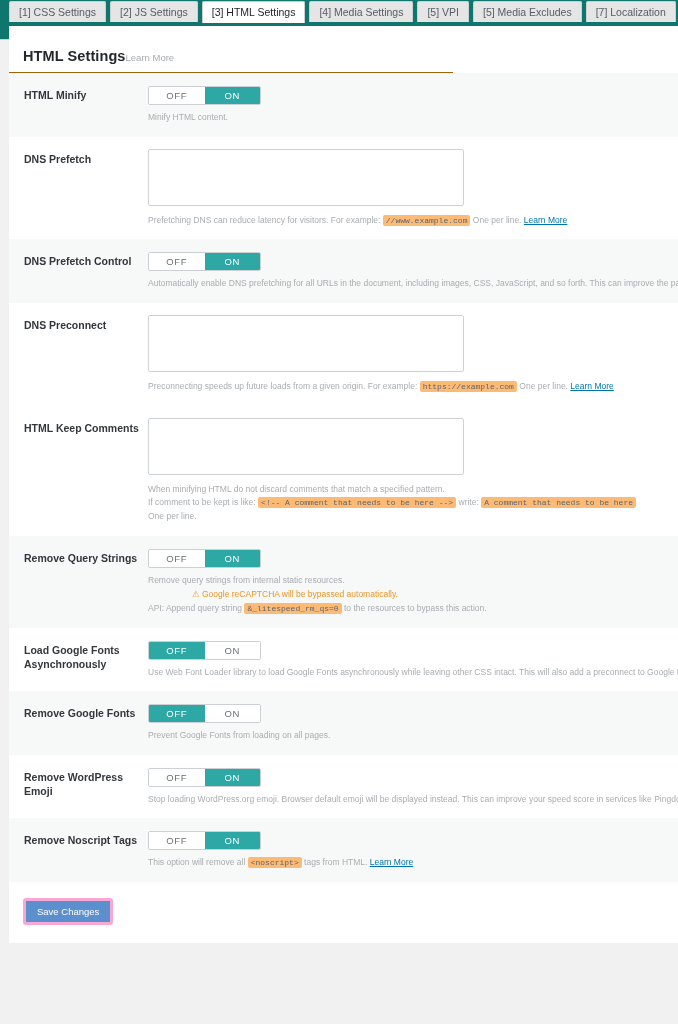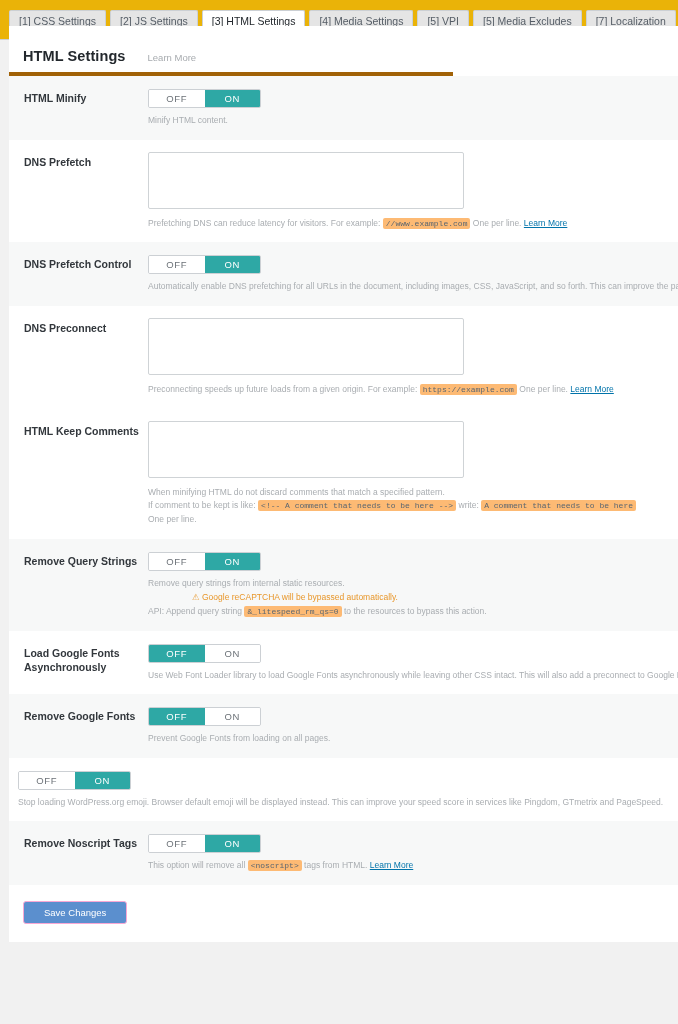--- a/index.html
+++ b/index.html
@@ -13,23 +13,23 @@
   .page {
     width: 678px; height: 1024px;
     position: relative;
     background: #f1f1f1;
   }
 
   
   .tabbar {
     position: absolute; top: 0; left: 0;
     width: 678px; height: 40px;
-    background: #eab308;
+    background: #0f766e;
     border-bottom: 1px solid #ccd0d4;
-    display: flex; align-items: center;
+    display: flex; align-items: flex-start;
     padding-left: 9px;
     overflow: hidden;
     white-space: nowrap;
   }
   .tab {
     display: inline-flex; align-items: center;
     height: 21px;
     padding: 0 9px;
     margin-right: 4px;
     font-size: 10.5px;
@@ -54,22 +54,21 @@
   
   .content-shell {
     position: absolute;
     top: 26px; left: 9px;
     width: 669px;
     background: #ffffff;
   }
   .page-head {
     padding: 22px 0 0 14px;
     display: flex; align-items: baseline;
-    gap: 22px;
-    border-bottom: 4px solid #a16207;
+    border-bottom: 1px solid #a16207;
     padding-bottom: 8px;
     margin-right: 0;
     width: 444px;
   }
   .page-title {
     font-size: 14.5px;
     font-weight: bold;
     color: #23282d;
     letter-spacing: .1px;
   }
@@ -176,24 +175,24 @@
   }
 
   
   .save-area {
     background: #ffffff;
     padding: 16px 0 18px 14px;
   }
   .save-btn {
     display: inline-block;
     background: #5b8fce;
-    border: 1px solid #f9a8d4;
+    border: 3px solid #f9a8d4;
     color: #ffffff;
     font-size: 9.5px;
-    padding: 5px 20px;
+    padding: 5px 11px;
     border-radius: 3px;
     cursor: pointer;
     font-family: "Liberation Sans", sans-serif;
   }
 </style>
 </head>
 <body>
 
 <div class="page">
 
@@ -334,20 +333,21 @@
         <div class="row-body">
           <div class="toggle">
             <div class="seg on">OFF</div>
             <div class="seg">ON</div>
           </div>
           <div class="desc">Prevent Google Fonts from loading on all pages.</div>
         </div>
       </div>
 
       <div class="row">
+        <div class="row-label">Remove WordPress Emoji</div>
         <div class="row-body">
           <div class="toggle">
             <div class="seg">OFF</div>
             <div class="seg on">ON</div>
           </div>
           <div class="desc wrapline">Stop loading WordPress.org emoji. Browser default emoji will be displayed instead. This can improve your speed score in services like Pingdom, GTmetrix and PageSpeed.</div>
         </div>
       </div>
 
       <div class="row alt">

